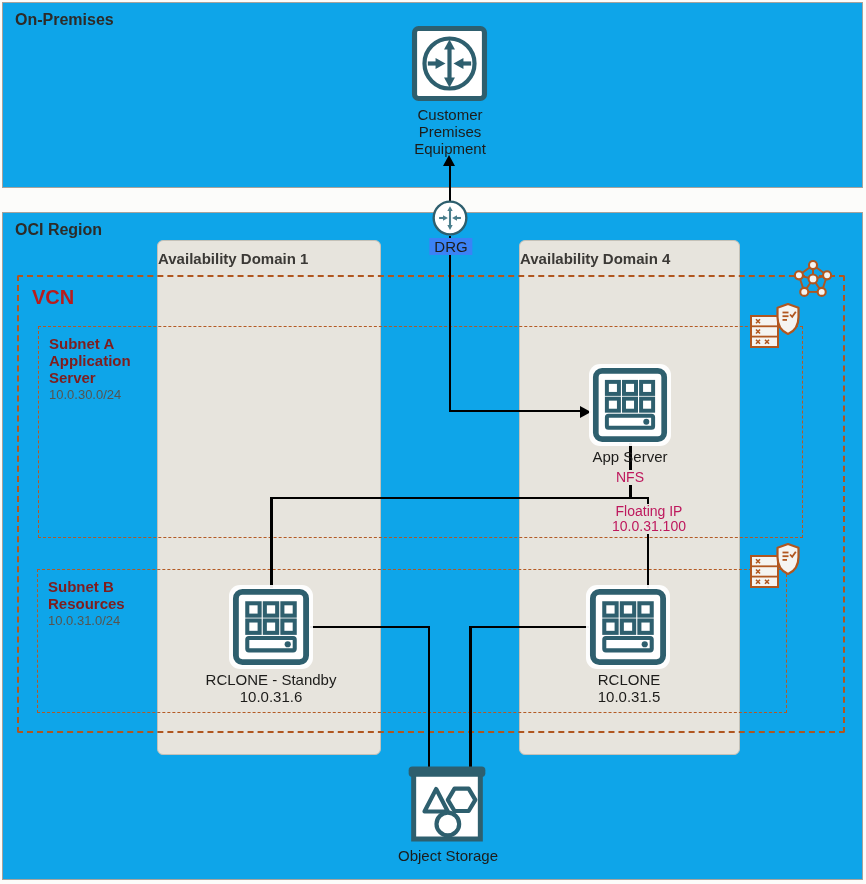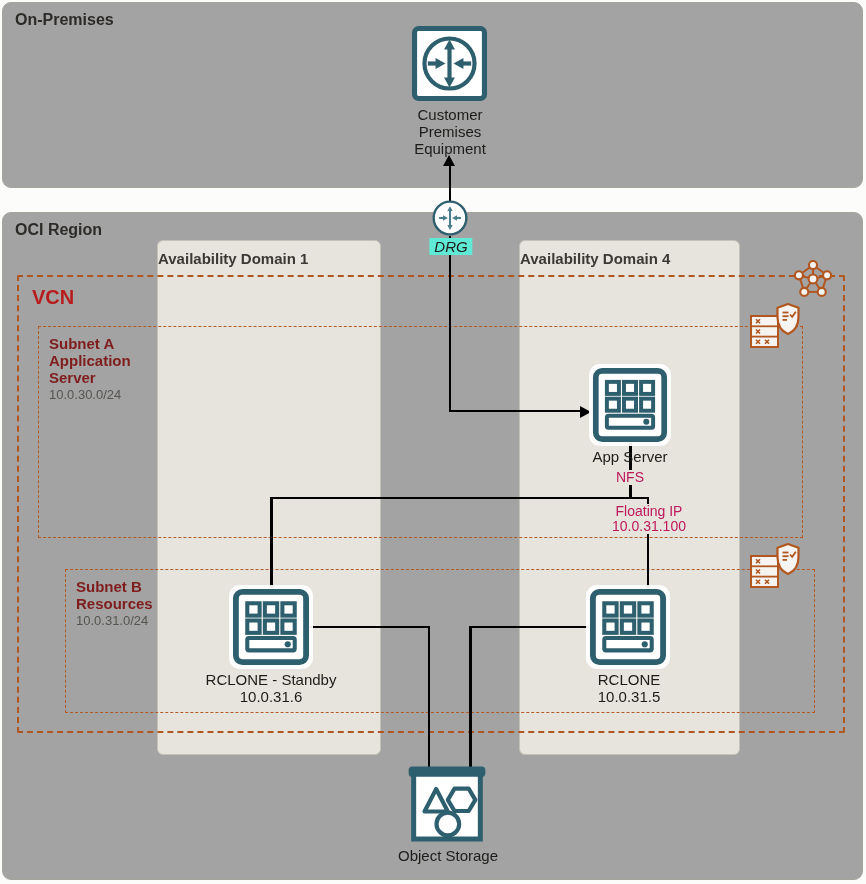--- a/index.html
+++ b/index.html
@@ -3,21 +3,21 @@
 <meta charset="utf-8">
 <style>
   html,body{margin:0;padding:0;}
   body{
     width:866px;height:884px;position:relative;overflow:hidden;
     background:#fcfcfa;
     font-family:"Liberation Sans","DejaVu Sans",sans-serif;
     -webkit-font-smoothing:antialiased;
   }
   .region-box{
-    position:absolute;background:#a3a3a3;border:1.5px solid #a6a39d;border-radius:9px;
+    position:absolute;background:#0ea5e9;border:1.5px solid #a6a39d;border-radius:0;
   }
   .region-title{
     position:absolute;left:12px;top:8px;font-size:16px;font-weight:bold;color:#2d2b28;
   }
   .ad-box{
     position:absolute;background:#e7e4dd;border:1px solid #c4c1b8;border-radius:6px;z-index:1;
   }
   .ad-header{
     width:100%;text-align:left;padding-top:9px;font-size:15px;font-weight:bold;color:#3b3936;
   }
@@ -44,21 +44,21 @@
     position:absolute;width:0;height:0;z-index:3;
     border-top:6px solid transparent;border-bottom:6px solid transparent;border-left:11px solid #000;
   }
   .icon{position:absolute;z-index:4;line-height:0;}
   .icon.rimmed{border-radius:8px;box-shadow:0 0 0 3px rgba(255,255,255,0.92);background:#fff;}
   .lbl{
     position:absolute;z-index:5;transform:translateX(-50%);text-align:center;white-space:nowrap;
     font-size:15px;color:#1d1c1a;line-height:17px;
   }
   .lbl.small{font-size:14px;line-height:15px;color:#be185d;}
-  .bg-page{background:#5eead4;padding:0 5px;font-style:italic;}
+  .bg-page{background:#3b82f6;padding:0 5px;}
   .bg-ad{background:#e7e4dd;padding:0 4px;}
 </style>
 </head>
 <body>
 
 <div class="region-box" style="left:2px;top:2px;width:859px;height:184px;">
   <div class="region-title">On-Premises</div>
 </div>
 
 <div class="region-box" style="left:2px;top:212px;width:859px;height:666px;">
@@ -78,21 +78,21 @@
 
 <div class="subnet-box" style="left:38px;top:326px;width:763px;height:210px;">
   <div class="subnet-label">
     <div class="t">Subnet A</div>
     <div class="t">Application</div>
     <div class="t">Server</div>
     <div class="c">10.0.30.0/24</div>
   </div>
 </div>
 
-<div class="subnet-box" style="left:65px;top:569px;width:748px;height:142px;">
+<div class="subnet-box" style="left:37px;top:569px;width:748px;height:142px;">
   <div class="subnet-label">
     <div class="t">Subnet B</div>
     <div class="t">Resources</div>
     <div class="c">10.0.31.0/24</div>
   </div>
 </div>
 
 <div class="vline" style="left:448.7px;top:164px;height:38px;"></div>
 <div class="arrow-up" style="left:443px;top:155px;"></div>
 

